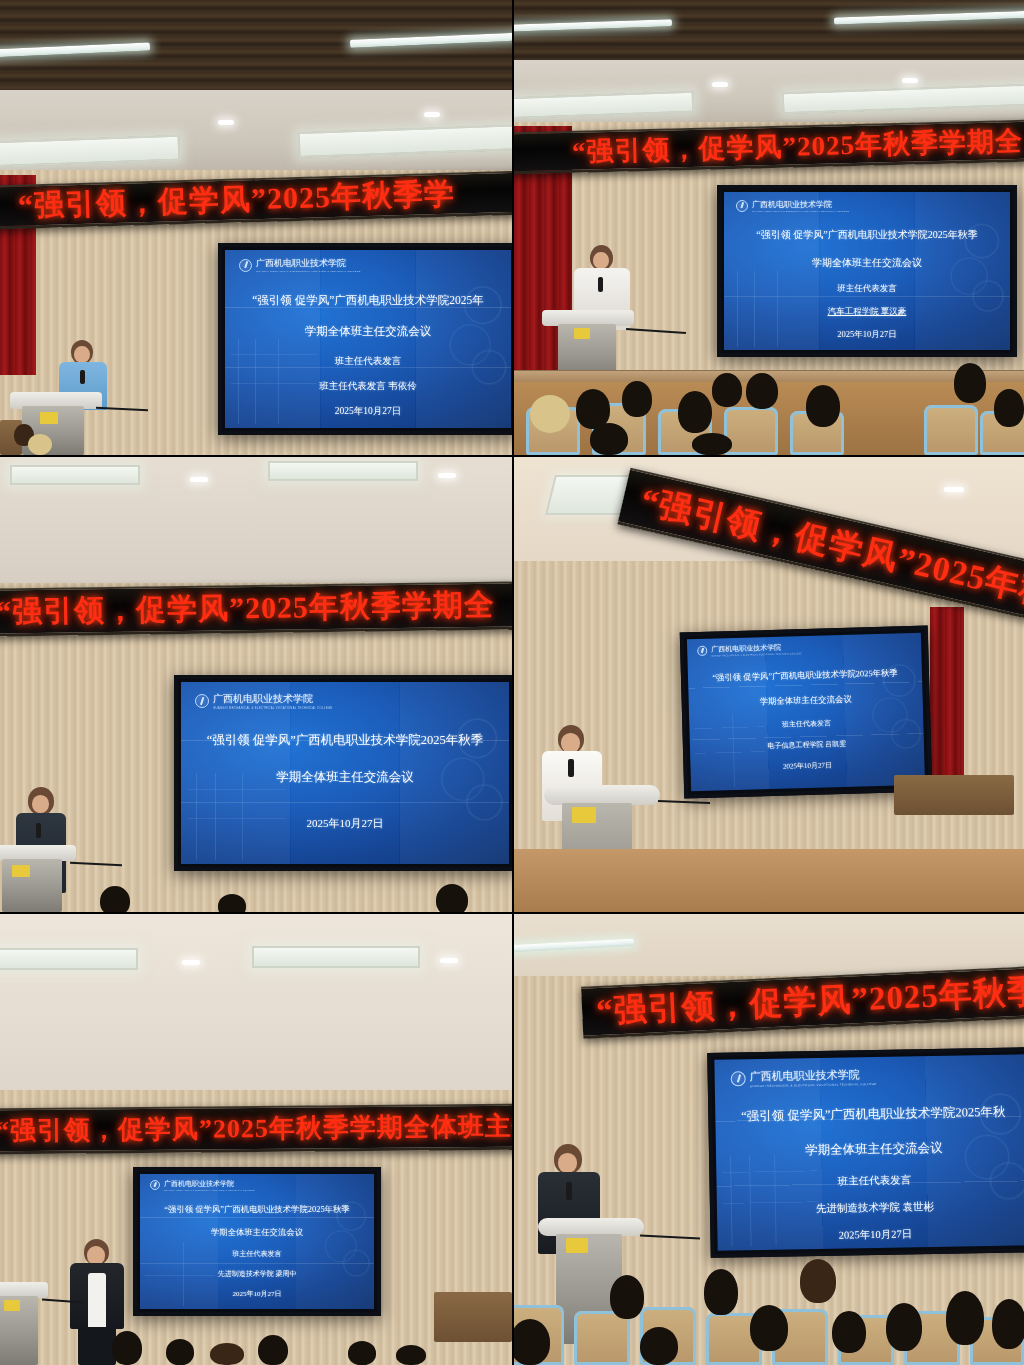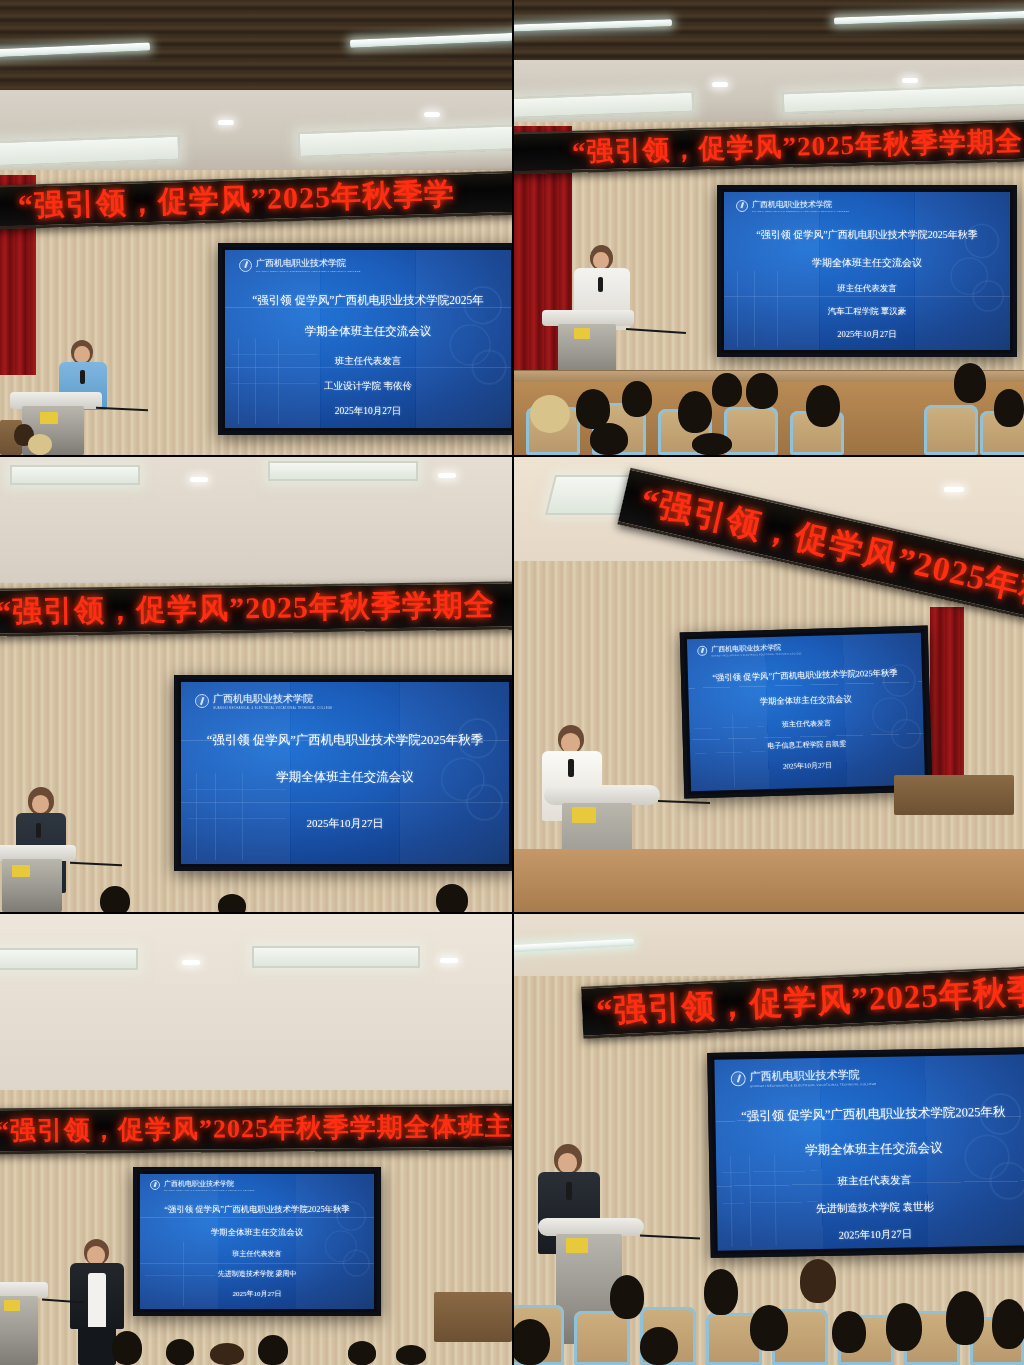--- a/index.html
+++ b/index.html
@@ -233,21 +233,21 @@
           <div class="slide-logo" style="margin:7px 0 0 14px;">
             <span class="logo-mark" style="width:13px;height:13px;"></span>
             <span>
               <span class="logo-text" style="font-size:9px;display:block;">广西机电职业技术学院</span>
               <span class="logo-sub" style="font-size:2.4px;display:block;">GUANGXI MECHANICAL &amp; ELECTRICAL VOCATIONAL TECHNICAL COLLEGE</span>
             </span>
           </div>
           <div class="slide-l1" style="font-size:11.5px;margin-top:20px;">“强引领  促学风”广西机电职业技术学院2025年</div>
           <div class="slide-l2" style="font-size:11.5px;margin-top:16px;">学期全体班主任交流会议</div>
           <div class="slide-l3" style="font-size:9.5px;margin-top:16px;">班主任代表发言</div>
-          <div class="slide-l4" style="font-size:9.5px;margin-top:12px;">工业设计学院  韦依伶</div>
+          <div class="slide-l4" style="font-size:9.5px;margin-top:12px;">班主任代表发言  韦依伶</div>
           <div class="slide-l5" style="font-size:9.5px;margin-top:12px;">2025年10月27日</div>
         </div>
       </div>
     </div>
 
     <div class="speaker" style="left:55px;top:340px;width:56px;height:80px;">
       <div class="sp-head" style="left:16px;top:0;width:22px;height:24px;"></div>
       <div class="sp-face" style="left:19px;top:6px;width:16px;height:17px;"></div>
       <div class="sp-body" style="left:4px;top:22px;width:48px;height:48px;background:linear-gradient(180deg,#7fb6e0,#5d9ccb);"></div>
       <div class="mic" style="left:25px;top:30px;width:5px;height:14px;"></div>
@@ -285,21 +285,21 @@
           <div class="slide-logo" style="margin:7px 0 0 12px;">
             <span class="logo-mark" style="width:12px;height:12px;"></span>
             <span>
               <span class="logo-text" style="font-size:8px;display:block;">广西机电职业技术学院</span>
               <span class="logo-sub" style="font-size:2.2px;display:block;">GUANGXI MECHANICAL &amp; ELECTRICAL VOCATIONAL TECHNICAL COLLEGE</span>
             </span>
           </div>
           <div class="slide-l1" style="font-size:10px;margin-top:16px;">“强引领  促学风”广西机电职业技术学院2025年秋季</div>
           <div class="slide-l2" style="font-size:10px;margin-top:14px;">学期全体班主任交流会议</div>
           <div class="slide-l3" style="font-size:8.5px;margin-top:13px;">班主任代表发言</div>
-          <div class="slide-l4" style="font-size:8.5px;margin-top:11px;">汽车工程学院  覃汉豪</div>
+          <div class="slide-l4" style="font-size:8.5px;margin-top:11px;text-decoration:underline;">汽车工程学院  覃汉豪</div>
           <div class="slide-l5" style="font-size:8.5px;margin-top:11px;">2025年10月27日</div>
         </div>
       </div>
     </div>
 
     <div class="speaker" style="left:58px;top:245px;width:64px;height:100px;">
       <div class="sp-head" style="left:18px;top:0;width:23px;height:25px;"></div>
       <div class="sp-face" style="left:21px;top:7px;width:16px;height:17px;"></div>
       <div class="sp-body" style="left:2px;top:23px;width:56px;height:62px;background:linear-gradient(180deg,#f4f3f0,#ddd9d2);"></div>
       <div class="mic" style="left:26px;top:32px;width:5px;height:15px;"></div>

